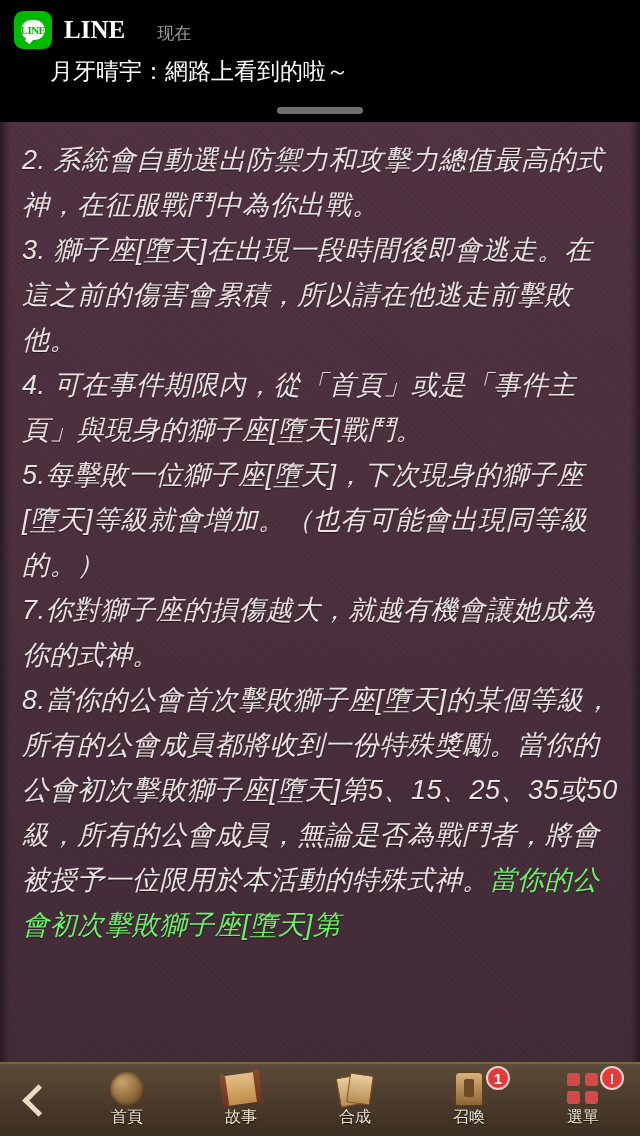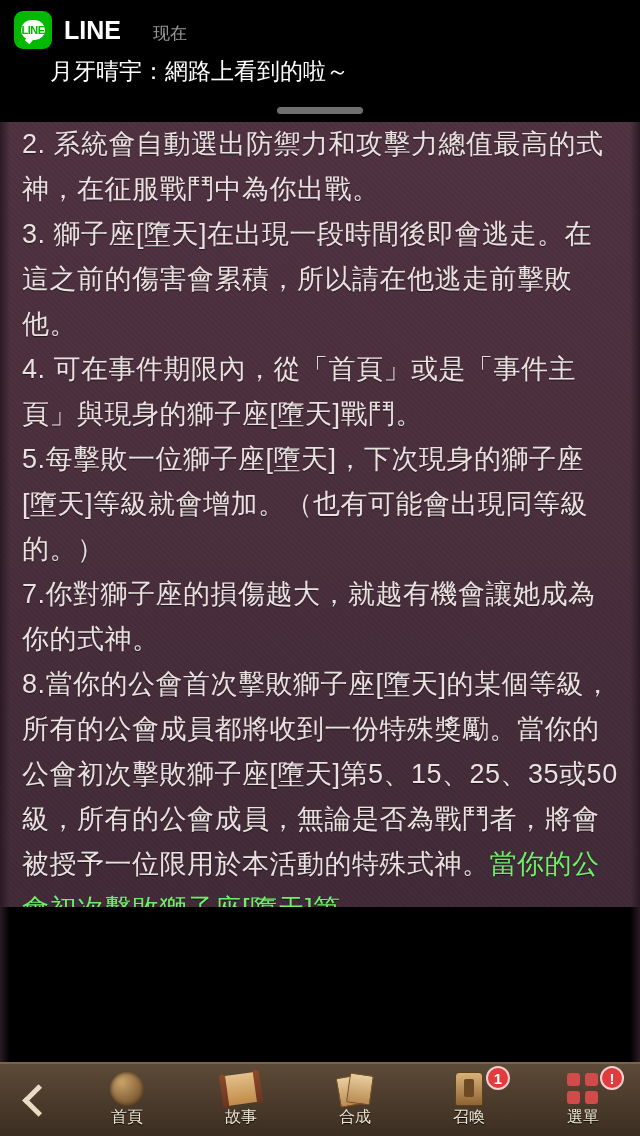--- a/index.html
+++ b/index.html
@@ -17,20 +17,21 @@
 
   
   .notification {
     position: absolute;
     top: 0; left: 0;
     width: 559px;
     height: 100px;
     background: #000;
     box-sizing: border-box;
     padding: 10px 14px 0 14px;
+    font-family: Liberation Serif, serif;
   }
   .notif-row {
     display: flex;
     align-items: center;
     height: 40px;
   }
   .line-icon {
     width: 38px;
     height: 38px;
     border-radius: 9px;
@@ -101,27 +102,28 @@
     height: 7px;
     border-radius: 4px;
     background: #6f6f6f;
   }
 
   
   .content {
     position: absolute;
     top: 122px; left: 0;
     width: 640px;
-    height: 785px;
+    height: 942px;
     background:
       repeating-linear-gradient(45deg, rgba(255,255,255,0.012) 0 2px, rgba(0,0,0,0.02) 2px 4px),
       linear-gradient(180deg, #4f3140 0%, #4b2f3d 40%, #412a37 100%);
     box-sizing: border-box;
-    padding: 0 22px 0 22px;
+    padding: 16px 22px 0 22px;
     overflow: hidden;
+    font-style: italic;
   }
   .content-edge-left, .content-edge-right {
     position: absolute;
     top: 122px;
     width: 10px;
     height: 942px;
     background: linear-gradient(90deg, #2a1a24, rgba(42,26,36,0));
   }
   .content-edge-right {
     right: 0;

